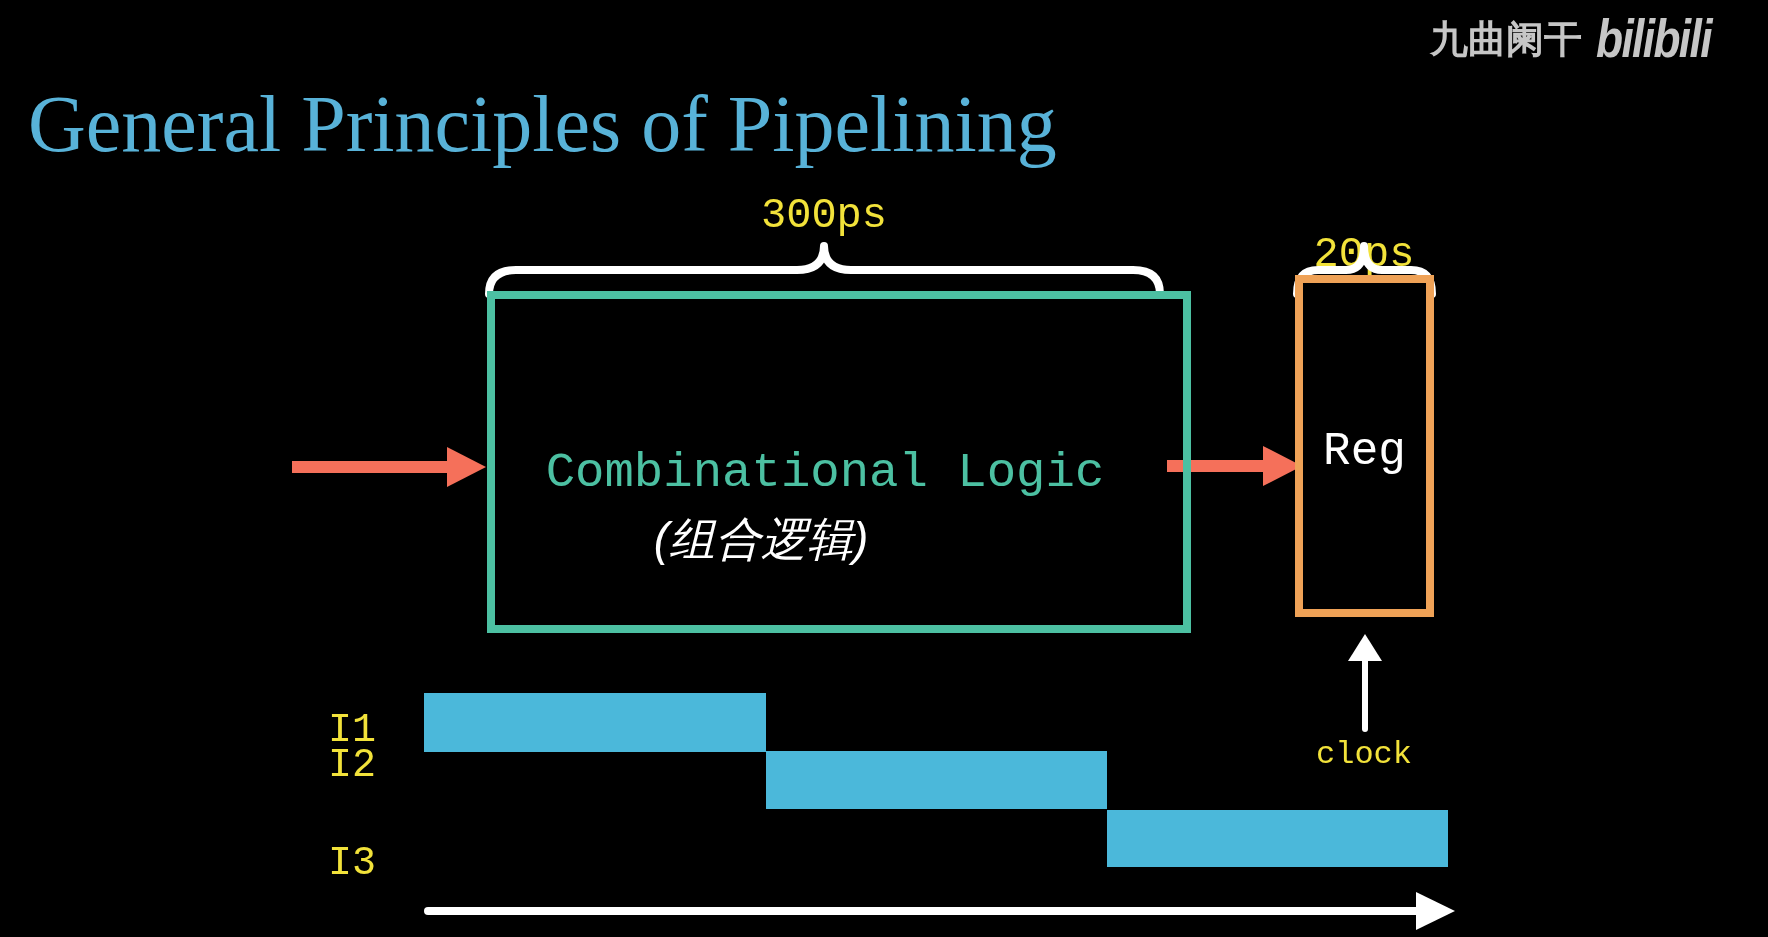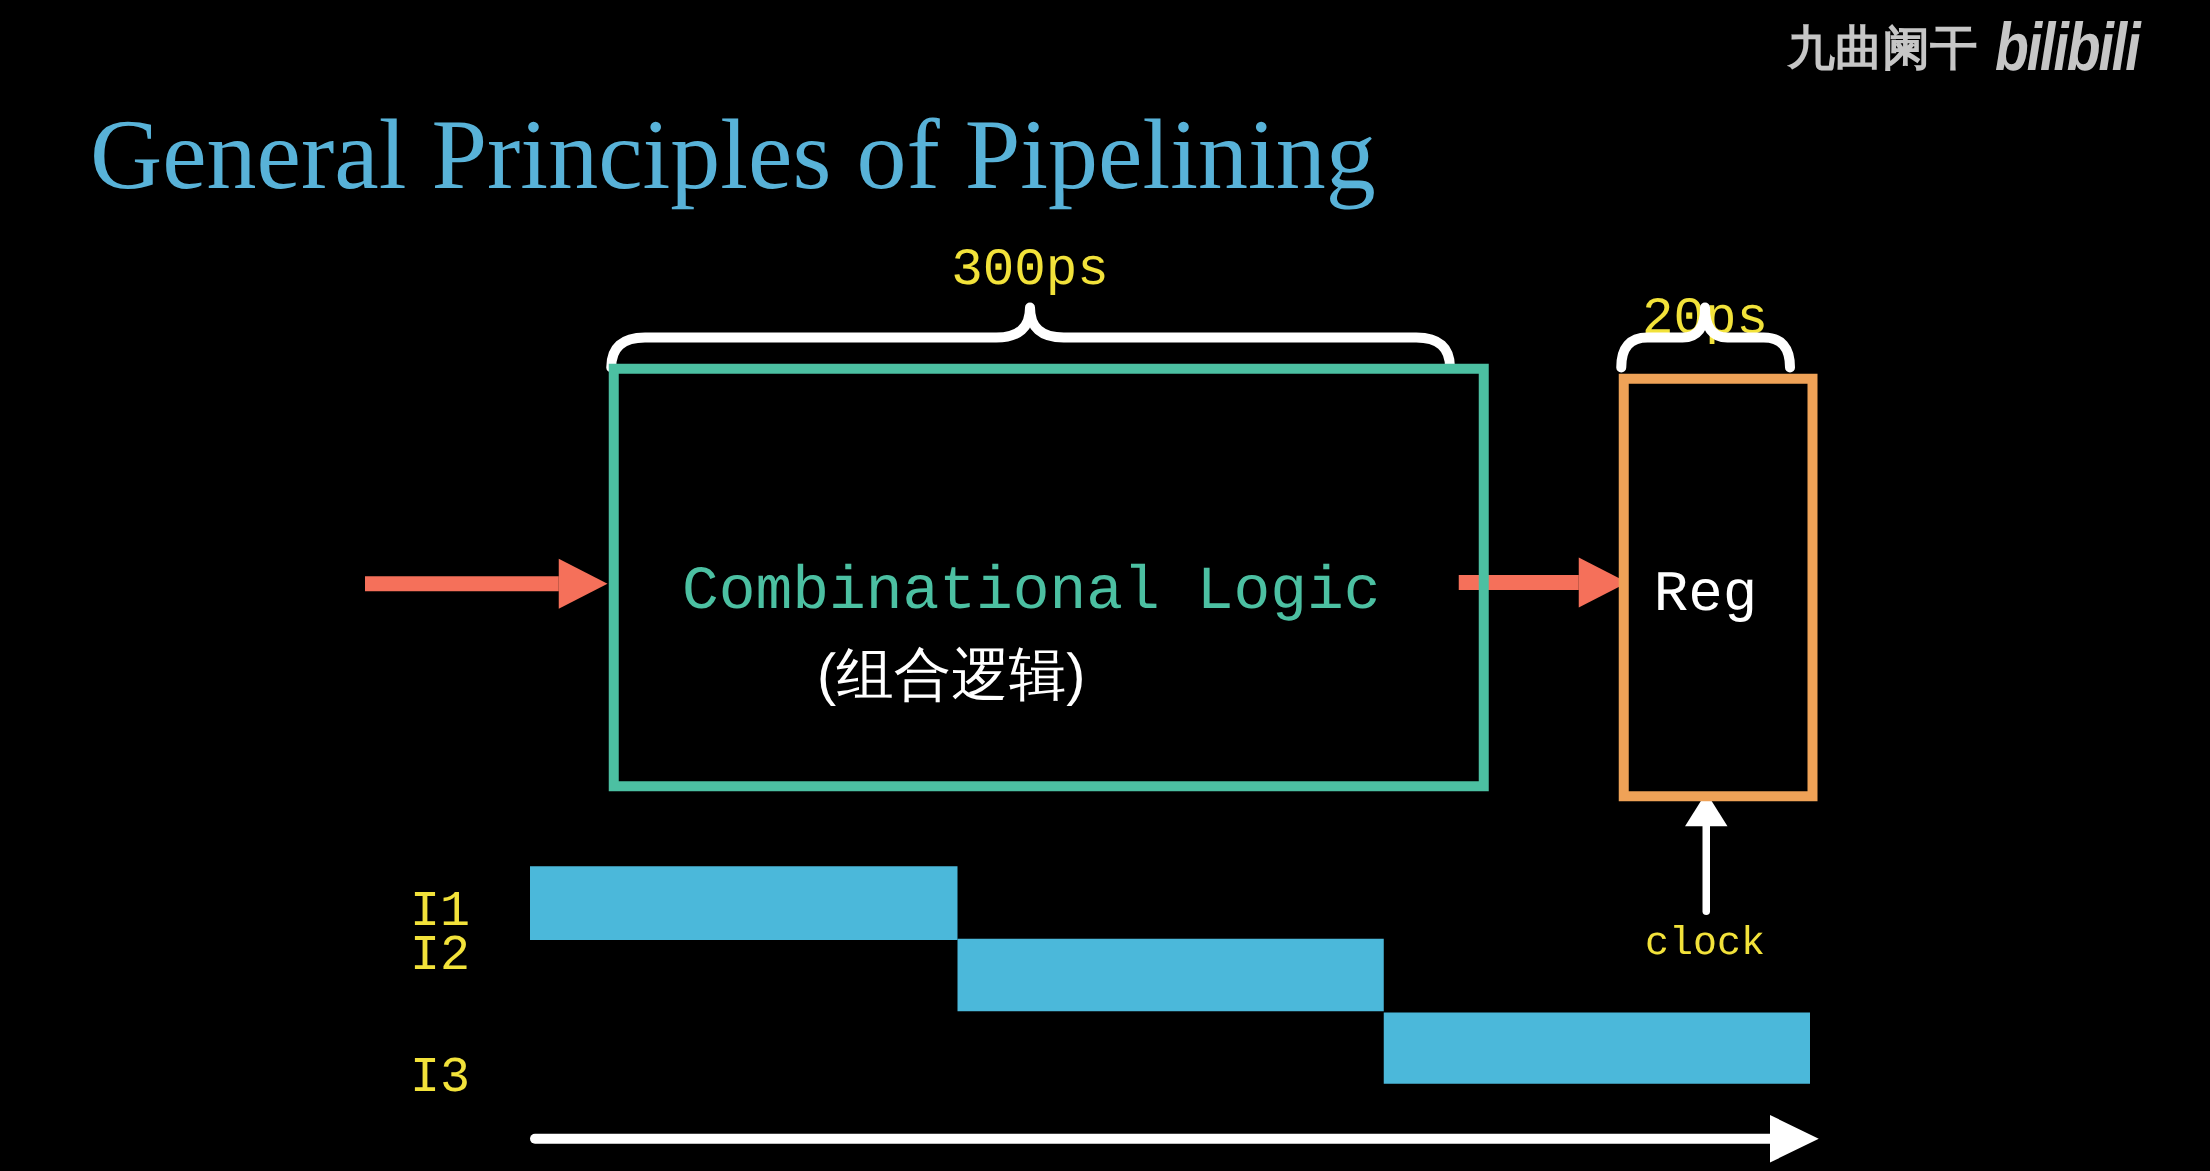--- a/index.html
+++ b/index.html
@@ -8,21 +8,21 @@
     background:var(--background,#000);
     font-family:"Liberation Sans",sans-serif;
   }
   .mono{font-family:"Liberation Mono","DejaVu Sans Mono",monospace;}
   .abs{position:absolute;}
 
   .title{
     left:28px;top:24px;width:1300px;
     font-family:"Liberation Serif","DejaVu Serif",serif;
     font-size:80px;font-weight:400;line-height:92px;
-    color:var(--title_blue,#58B2D8);white-space:nowrap;margin-left:44px;
+    color:var(--title_blue,#58B2D8);white-space:nowrap;
   }
 
   .watermark-text{
     left:1430px;top:18px;width:160px;
     font-size:38px;font-weight:700;line-height:42px;
     color:var(--watermark_gray,#C6C6C6);white-space:nowrap;
   }
   .bili-logo{
     left:1596px;top:8px;width:180px;
     font-size:54px;font-weight:800;font-style:italic;line-height:60px;
@@ -47,27 +47,26 @@
     left:487px;top:291px;width:660px;height:326px;
     border:8px solid var(--teal,#4CC0A2);
     padding-left:28px;
   }
   .comb-label{
     position:absolute;left:0;top:145px;width:660px;text-align:center;
     font-size:49px;line-height:58px;color:var(--teal,#4CC0A2);white-space:nowrap;
   }
   .comb-label-zh{
     position:absolute;left:0;top:212px;width:532px;text-align:center;
-    font-size:46px;line-height:56px;color:var(--white,#fff);
+    font-size:46px;line-height:56px;color:var(--white,#fff);font-style:italic;
   }
 
   .reg-box{
-    left:1295px;top:299px;width:123px;height:326px;
+    left:1295px;top:275px;width:123px;height:326px;
     border:8px solid var(--orange,#EFA257);
-    padding-left:20px;
   }
   .reg-label{
     position:absolute;left:0;top:143px;width:123px;text-align:center;
     font-size:46px;line-height:52px;color:var(--white,#fff);
   }
 
   .clock-label{
     left:1264px;top:731px;width:200px;text-align:center;
     font-size:32px;line-height:48px;color:var(--accent_yellow,#F2E23A);
   }

